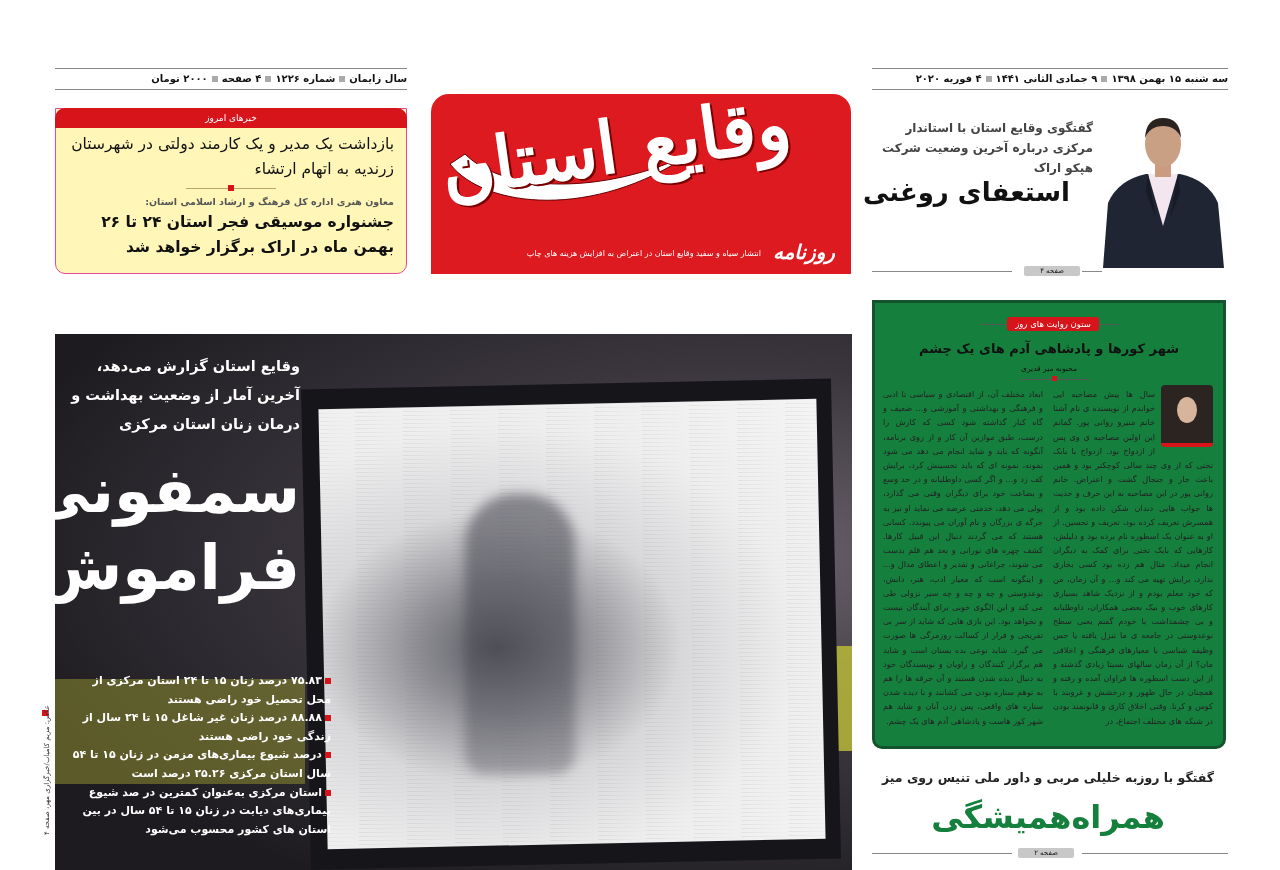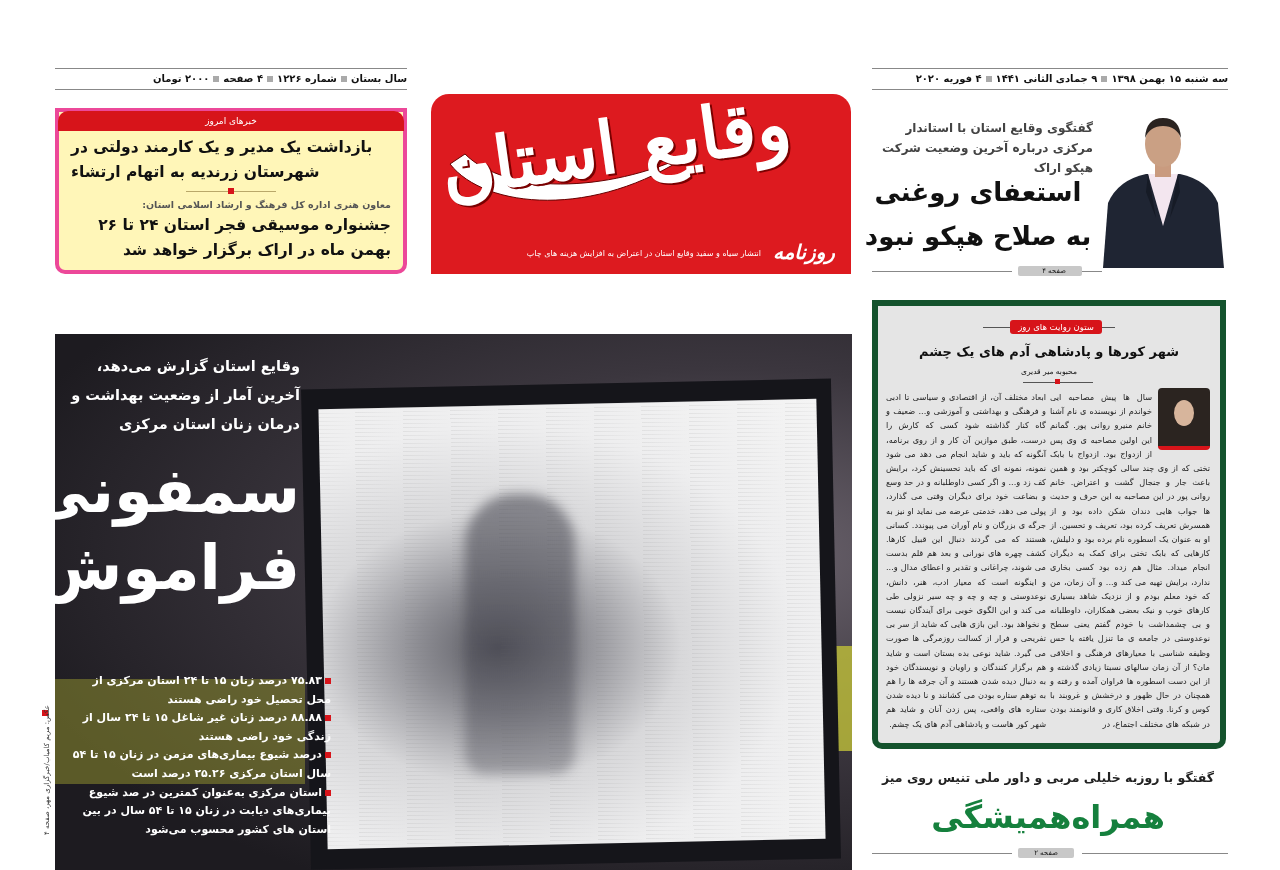--- a/index.html
+++ b/index.html
@@ -8,44 +8,44 @@
     font-family: "DejaVu Sans", sans-serif; color: #111;
   }
   .abs { position: absolute; }
 
   
   .infobar { position: absolute; top: 68px; height: 20px; border-top: 1px solid #888; border-bottom: 1px solid #888;
     font-size: 10px; font-weight: bold; line-height: 20px; white-space: nowrap; direction: rtl; }
   .infobar .sep { display: inline-block; width: 6px; height: 6px; background: #aaa; margin: 0 4px; vertical-align: middle; }
 
   
-  .newsbox { left: 55px; top: 108px; width: 352px; height: 166px; background: #fff6b8; border: 4px solid #ec4899;
+  .newsbox { left: 55px; top: 108px; width: 352px; height: 166px; background: #fff6b8; border: 1px solid #ec4899;
     border-radius: 0 0 10px 10px; box-sizing: border-box; }
   .newsbox .head { height: 20px; background: #d7141a; color: #fff; font-size: 9px; text-align: center; line-height: 20px;
     border-radius: 10px 10px 0 0; margin: -1px -1px 0 -1px; }
-  .newsbox .h1 { font-size: 15.5px; font-weight: bold; line-height: 25px; padding: 4px 12px 0 12px; text-align: left; direction: rtl; }
+  .newsbox .h1 { font-size: 15.5px; font-weight: normal; line-height: 25px; padding: 4px 12px 0 12px; text-align: right; direction: rtl; }
   .newsbox .divider { position: relative; height: 12px; margin: 0 auto; width: 90px; }
   .newsbox .divider .ln { position: absolute; top: 6px; left: 0; right: 0; border-top: 1px solid #b9a86a; }
   .newsbox .divider .dot { position: absolute; top: 3px; left: 42px; width: 6px; height: 6px; background: #d7141a; }
   .newsbox .sub { font-size: 9.5px; font-weight: bold; color: #555; text-align: right; padding: 0 12px; direction: rtl; line-height: 16px; }
   .newsbox .h2 { font-size: 15.5px; font-weight: bold; line-height: 25px; padding: 0 12px; text-align: right; direction: rtl; }
 
   
   .mast { left: 431px; top: 94px; width: 420px; height: 180px; background: #dd1a1f; border-radius: 18px 18px 0 0; overflow: visible; }
   .mast .logo { position: absolute; right: 60px; top: 10px; font-family: "DejaVu Serif", serif; font-size: 72px; font-weight: bold;
     color: #fff; direction: rtl; transform: rotate(-8deg); letter-spacing: -2px; text-shadow: 2px 2px 0 #7a0000; white-space: nowrap; }
   .mast .swoosh { position: absolute; left: 14px; top: 40px; width: 250px; height: 80px; }
   .mast .rooz { position: absolute; right: 16px; bottom: 10px; font-family: "DejaVu Serif", serif; font-style: italic; font-weight: bold;
     font-size: 20px; color: #fff; direction: rtl; }
   .mast .tag { position: absolute; right: 90px; bottom: 16px; font-size: 8px; color: #fff; direction: rtl; white-space: nowrap; }
 
   
   .feature { left: 872px; top: 108px; width: 356px; height: 160px; }
   .feature .kicker { position: absolute; right: 135px; top: 10px; width: 220px; font-size: 12px; font-weight: bold; color: #444; direction: rtl; text-align: right; line-height: 20px; }
-  .feature .title { position: absolute; right: 135px; top: 62px; width: 230px; font-size: 26px; font-weight: bold; direction: rtl; text-align: center; line-height: 44px; white-space: nowrap; }
+  .feature .title { position: absolute; right: 135px; top: 62px; width: 230px; font-size: 26px; font-weight: bold; direction: rtl; text-align: left; line-height: 44px; white-space: nowrap; }
   .feature .photo { position: absolute; right: 0; top: 0; width: 130px; height: 160px; }
   .pageref { position: absolute; height: 10px; }
   .pageref .ln { position: absolute; top: 5px; border-top: 1px solid #888; }
   .pageref .pill { position: absolute; top: 0; width: 56px; height: 10px; background: #c8c8c8; border-radius: 2px; font-size: 7px; text-align: center; line-height: 10px; direction: rtl; }
 
   
   .photoblock { left: 55px; top: 303px; width: 797px; height: 555px; background: #1e1c22; border-radius: 0 0 0 0; overflow: hidden; margin-top: 31px; }
   .photoblock .wall { position: absolute; inset: 0; background: radial-gradient(ellipse at 85% 40%, #6e6670 0%, #3b363e 40%, #1d1b20 80%); }
   .photoblock .frame { position: absolute; left: 251px; top: 50px; width: 530px; height: 480px; background: #15151a; transform: rotate(-1.2deg); }
   .photoblock .glass { position: absolute; left: 268px; top: 70px; width: 498px; height: 440px;
@@ -59,21 +59,21 @@
   .photoblock .yellow2 { position: absolute; left: 738px; top: 312px; width: 60px; height: 105px; background: #b9b93a; opacity: 0.85; }
   .photoblock .kicker { position: absolute; left: 15px; top: 18px; width: 230px; color: #fff; font-size: 14.5px; font-weight: bold; direction: rtl; text-align: right; line-height: 29px; }
   .photoblock .headline { position: absolute; left: 10px; top: 118px; width: 235px; color: #fff; font-size: 62px; font-weight: bold; direction: rtl; text-align: right; line-height: 77px; }
   .photoblock .bullets { position: absolute; left: 14px; top: 338px; width: 262px; color: #fff; font-size: 11px; font-weight: bold; direction: rtl; text-align: right; line-height: 18.6px; }
   .photoblock .bullets .b { display: inline-block; width: 6px; height: 6px; background: #d7141a; margin-left: 3px; vertical-align: middle; }
   .caption-vert { left: 38px; top: 710px; width: 14px; height: 150px; }
   .caption-vert span { position: absolute; left: -66px; top: 66px; width: 150px; transform: rotate(-90deg); font-size: 7px; color: #333; direction: rtl; white-space: nowrap; }
   .caption-vert .dot { position: absolute; left: 4px; top: 0; width: 6px; height: 6px; background: #d7141a; }
 
   
-  .colbox { left: 872px; top: 300px; width: 354px; height: 449px; background: #e5e5e5; border: 6px solid #14532d; border-radius: 0 0 10px 10px; box-sizing: border-box; }
+  .colbox { left: 872px; top: 300px; width: 354px; height: 449px; background: #15803d; border: 3px solid #14532d; border-radius: 0 0 10px 10px; box-sizing: border-box; }
   .colbox .labelrow { position: absolute; top: 14px; left: 0; right: 0; height: 14px; }
   .colbox .labelrow .ln { position: absolute; top: 7px; left: 105px; right: 105px; border-top: 1px solid #555; }
   .colbox .labelrow .pill { position: absolute; left: 132px; top: 0; width: 92px; height: 14px; background: #d7141a; color: #fff; font-size: 8.5px; text-align: center; line-height: 14px; border-radius: 3px; direction: rtl; }
   .colbox .ctitle { position: absolute; top: 38px; left: 0; right: 0; text-align: center; font-size: 13px; font-weight: bold; direction: rtl; }
   .colbox .author { position: absolute; top: 61px; left: 0; right: 0; text-align: center; font-size: 7.5px; direction: rtl; }
   .colbox .divider { position: absolute; top: 73px; left: 145px; width: 70px; height: 6px; }
   .colbox .divider .ln { position: absolute; top: 3px; left: 0; right: 0; border-top: 1px solid #555; }
   .colbox .divider .dot { position: absolute; top: 0; left: 32px; width: 5px; height: 5px; background: #d7141a; }
   .colbox .avatar { position: absolute; right: 10px; top: 82px; width: 52px; height: 58px; background: #2b2420; border-radius: 4px; border-bottom: 4px solid #d7141a; overflow: hidden; }
   .colbox .avatar .face { position: absolute; left: 16px; top: 12px; width: 20px; height: 26px; background: #d7b59c; border-radius: 50%; }
@@ -82,21 +82,21 @@
   .colbox .col-l { left: 8px; width: 160px; }
 
   
   .br-kicker { left: 872px; top: 770px; width: 352px; text-align: center; font-size: 12.5px; font-weight: bold; direction: rtl; color: #222; }
   .br-title { left: 872px; top: 798px; width: 352px; text-align: center; font-size: 32px; font-weight: bold; direction: rtl; color: #15803d; }
 </style>
 </head>
 <body>
 
 <div class="infobar" style="left:55px; width:352px; text-align:right;">
-  <span>سال بستان</span><span class="sep"></span><span>شماره ۱۲۲۶</span><span class="sep"></span><span>۴ صفحه</span><span class="sep"></span><span>۲۰۰۰ تومان</span>
+  <span>سال زایمان</span><span class="sep"></span><span>شماره ۱۲۲۶</span><span class="sep"></span><span>۴ صفحه</span><span class="sep"></span><span>۲۰۰۰ تومان</span>
 </div>
 
 <div class="infobar" style="left:872px; width:356px; text-align:right;">
   <span>سه شنبه ۱۵ بهمن ۱۳۹۸</span><span class="sep"></span><span>۹ جمادی الثانی ۱۴۴۱</span><span class="sep"></span><span>۴ فوریه ۲۰۲۰</span>
 </div>
 
 <div class="abs newsbox">
   <div class="head">خبرهای امروز</div>
   <div class="h1">بازداشت یک مدیر و یک کارمند دولتی در شهرستان زرندیه به اتهام ارتشاء</div>
   <div class="divider">
@@ -113,34 +113,33 @@
   </svg>
   <div class="logo">وقایع استان</div>
   <div class="rooz">روزنامه</div>
   <div class="tag">انتشار سیاه و سفید وقایع استان در اعتراض به افزایش هزینه های چاپ</div>
 </div>
 
 <div class="abs feature">
   <div class="kicker">گفتگوی وقایع استان با استاندار مرکزی درباره آخرین وضعیت شرکت هپکو اراک</div>
   <div class="title">
     <div>استعفای روغنی</div>
-    <div>به صلاح هپکو نبود</div>
   </div>
   <svg class="photo" viewBox="0 0 130 160">
     <rect x="0" y="0" width="130" height="160" fill="#ffffff"></rect>
     <path d="M5 160 L10 95 Q20 72 48 66 L82 66 Q110 72 120 95 L126 160 Z" fill="#1f2533"></path>
     <path d="M50 66 L65 118 L80 66 Z" fill="#f3e6ef"></path>
     <path d="M50 66 L58 110 L48 84 Z M80 66 L72 110 L82 84 Z" fill="#161b26"></path>
     <rect x="57" y="55" width="16" height="14" fill="#c99b7f"></rect>
     <ellipse cx="65" cy="36" rx="18" ry="23" fill="#caa084"></ellipse>
     <path d="M47 30 Q48 10 65 10 Q82 10 83 30 Q78 18 65 18 Q52 18 47 30 Z" fill="#2a2320"></path>
   </svg>
   <div class="pageref" style="left:0; top:158px; width:356px;">
     <div class="ln" style="left:0; width:140px;"></div>
-    <div class="pill" style="left:146px;padding-left:8px;">صفحه ۴</div>
+    <div class="pill" style="left:152px;">صفحه ۴</div>
     <div class="ln" style="left:210px; width:20px;"></div>
   </div>
 </div>
 
 <div class="abs photoblock">
   <div class="wall"></div>
   <div class="yellow1"></div>
   <div class="yellow2"></div>
   <div class="frame"></div>
   <div class="glass"></div>

